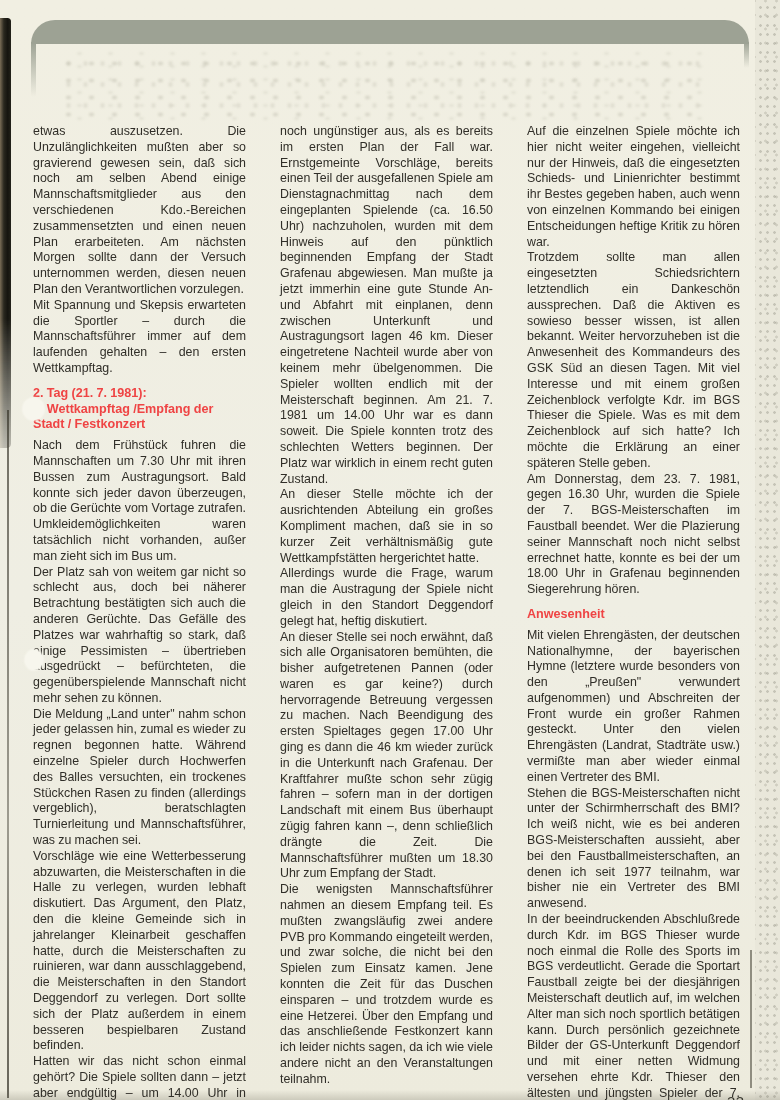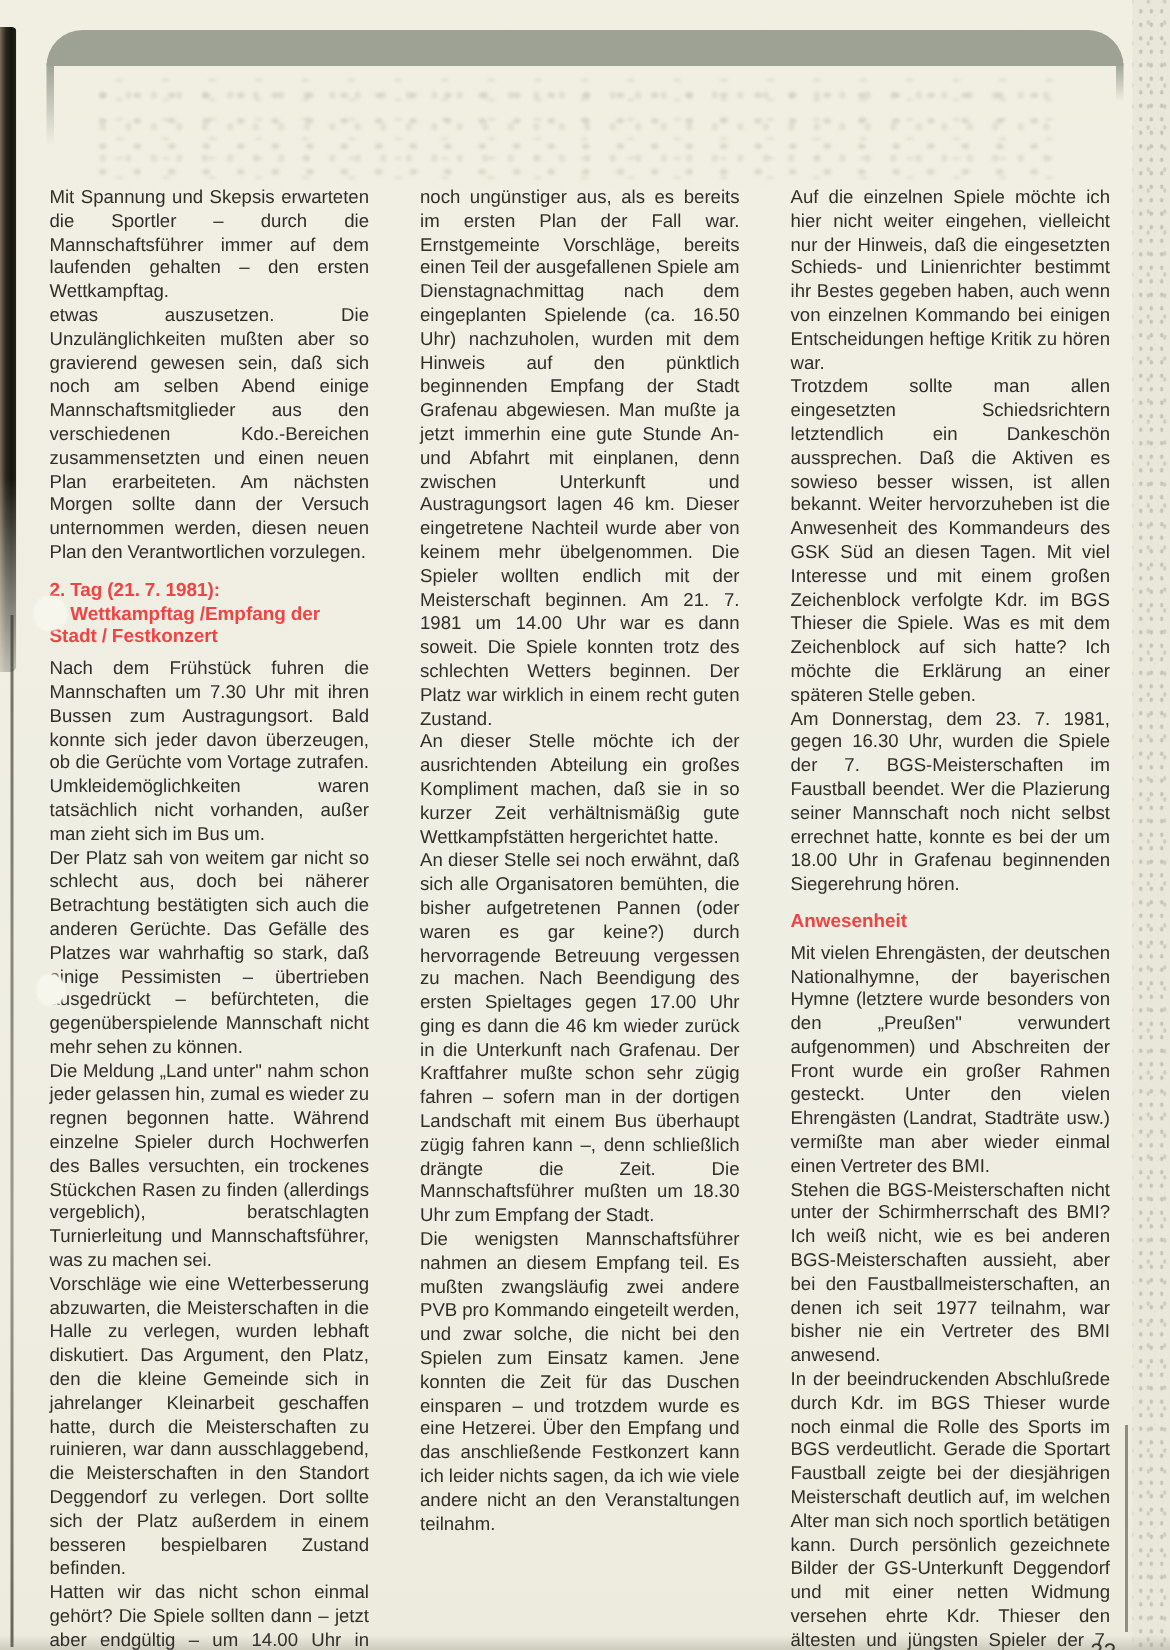--- a/index.html
+++ b/index.html
@@ -97,33 +97,34 @@
 <div class="top-band"></div>
 <div class="band-tail-left"></div>
 <div class="band-tail-right"></div>
 <div class="left-edge-dark"></div>
 <div class="left-edge-line"></div>
 <div class="right-margin"></div>
 <div class="bottom-edge"></div>
 
 <main class="columns">
   <section class="col">
+      <p class="para">etwas auszusetzen. Die Unzulänglichkeiten mußten aber so gravierend gewesen sein, daß sich noch am selben Abend einige Mannschaftsmitglieder aus den verschiedenen Kdo.-Bereichen zusammensetzten und einen neuen Plan erarbeiteten. Am nächsten Morgen sollte dann der Versuch unternommen werden, diesen neuen Plan den Verantwortlichen vorzulegen.</p>
       <p class="para">Mit Spannung und Skepsis erwarteten die Sportler – durch die Mannschaftsführer immer auf dem laufenden gehalten – den ersten Wettkampftag.</p>
-      <p class="para">etwas auszusetzen. Die Unzulänglichkeiten mußten aber so gravierend gewesen sein, daß sich noch am selben Abend einige Mannschaftsmitglieder aus den verschiedenen Kdo.-Bereichen zusammensetzten und einen neuen Plan erarbeiteten. Am nächsten Morgen sollte dann der Versuch unternommen werden, diesen neuen Plan den Verantwortlichen vorzulegen.</p>
       <h3 class="heading">2. Tag (21. 7. 1981):
 1. Wettkampftag /Empfang der Stadt / Festkonzert</h3>
       <p class="para">Nach dem Frühstück fuhren die Mannschaften um 7.30 Uhr mit ihren Bussen zum Austragungsort. Bald konnte sich jeder davon überzeugen, ob die Gerüchte vom Vortage zutrafen. Umkleidemöglichkeiten waren tatsächlich nicht vorhanden, außer man zieht sich im Bus um.</p>
       <p class="para">Der Platz sah von weitem gar nicht so schlecht aus, doch bei näherer Betrachtung bestätigten sich auch die anderen Gerüchte. Das Gefälle des Platzes war wahrhaftig so stark, daß einige Pessimisten – übertrieben ausgedrückt – befürchteten, die gegenüberspielende Mannschaft nicht mehr sehen zu können.</p>
       <p class="para">Die Meldung „Land unter" nahm schon jeder gelassen hin, zumal es wieder zu regnen begonnen hatte. Während einzelne Spieler durch Hochwerfen des Balles versuchten, ein trockenes Stückchen Rasen zu finden (allerdings vergeblich), beratschlagten Turnierleitung und Mannschaftsführer, was zu machen sei.</p>
       <p class="para">Vorschläge wie eine Wetterbesserung abzuwarten, die Meisterschaften in die Halle zu verlegen, wurden lebhaft diskutiert. Das Argument, den Platz, den die kleine Gemeinde sich in jahrelanger Kleinarbeit geschaffen hatte, durch die Meisterschaften zu ruinieren, war dann ausschlaggebend, die Meisterschaften in den Standort Deggendorf zu verlegen. Dort sollte sich der Platz außerdem in einem besseren bespielbaren Zustand befinden.</p>
       <p class="para">Hatten wir das nicht schon einmal gehört? Die Spiele sollten dann – jetzt aber endgültig – um 14.00 Uhr in Deggendorf beginnen.</p>
     </section>
   <section class="col">
       <p class="para">noch ungünstiger aus, als es bereits im ersten Plan der Fall war. Ernstgemeinte Vorschläge, bereits einen Teil der ausgefallenen Spiele am Dienstagnachmittag nach dem eingeplanten Spielende (ca. 16.50 Uhr) nachzuholen, wurden mit dem Hinweis auf den pünktlich beginnenden Empfang der Stadt Grafenau abgewiesen. Man mußte ja jetzt immerhin eine gute Stunde An- und Abfahrt mit einplanen, denn zwischen Unterkunft und Austragungsort lagen 46 km. Dieser eingetretene Nachteil wurde aber von keinem mehr übelgenommen. Die Spieler wollten endlich mit der Meisterschaft beginnen. Am 21. 7. 1981 um 14.00 Uhr war es dann soweit. Die Spiele konnten trotz des schlechten Wetters beginnen. Der Platz war wirklich in einem recht guten Zustand.</p>
       <p class="para">An dieser Stelle möchte ich der ausrichtenden Abteilung ein großes Kompliment machen, daß sie in so kurzer Zeit verhältnismäßig gute Wettkampfstätten hergerichtet hatte.</p>
+      <p class="para">Allerdings wurde die Frage, warum man die Austragung der Spiele nicht gleich in den Standort Deggendorf gelegt hat, heftig diskutiert.</p>
       <p class="para">An dieser Stelle sei noch erwähnt, daß sich alle Organisatoren bemühten, die bisher aufgetretenen Pannen (oder waren es gar keine?) durch hervorragende Betreuung vergessen zu machen. Nach Beendigung des ersten Spieltages gegen 17.00 Uhr ging es dann die 46 km wieder zurück in die Unterkunft nach Grafenau. Der Kraftfahrer mußte schon sehr zügig fahren – sofern man in der dortigen Landschaft mit einem Bus überhaupt zügig fahren kann –, denn schließlich drängte die Zeit. Die Mannschaftsführer mußten um 18.30 Uhr zum Empfang der Stadt.</p>
       <p class="para">Die wenigsten Mannschaftsführer nahmen an diesem Empfang teil. Es mußten zwangsläufig zwei andere PVB pro Kommando eingeteilt werden, und zwar solche, die nicht bei den Spielen zum Einsatz kamen. Jene konnten die Zeit für das Duschen einsparen – und trotzdem wurde es eine Hetzerei. Über den Empfang und das anschließende Festkonzert kann ich leider nichts sagen, da ich wie viele andere nicht an den Veranstaltungen teilnahm.</p>
     </section>
   <section class="col">
       <p class="para">Auf die einzelnen Spiele möchte ich hier nicht weiter eingehen, vielleicht nur der Hinweis, daß die eingesetzten Schieds- und Linienrichter bestimmt ihr Bestes gegeben haben, auch wenn von einzelnen Kommando bei einigen Entscheidungen heftige Kritik zu hören war.</p>
       <p class="para">Trotzdem sollte man allen eingesetzten Schiedsrichtern letztendlich ein Dankeschön aussprechen. Daß die Aktiven es sowieso besser wissen, ist allen bekannt. Weiter hervorzuheben ist die Anwesenheit des Kommandeurs des GSK Süd an diesen Tagen. Mit viel Interesse und mit einem großen Zeichenblock verfolgte Kdr. im BGS Thieser die Spiele. Was es mit dem Zeichenblock auf sich hatte? Ich möchte die Erklärung an einer späteren Stelle geben.</p>
       <p class="para">Am Donnerstag, dem 23. 7. 1981, gegen 16.30 Uhr, wurden die Spiele der 7. BGS-Meisterschaften im Faustball beendet. Wer die Plazierung seiner Mannschaft noch nicht selbst errechnet hatte, konnte es bei der um 18.00 Uhr in Grafenau beginnenden Siegerehrung hören.</p>
       <h3 class="heading">Anwesenheit</h3>
       <p class="para">Mit vielen Ehrengästen, der deutschen Nationalhymne, der bayerischen Hymne (letztere wurde besonders von den „Preußen" verwundert aufgenommen) und Abschreiten der Front wurde ein großer Rahmen gesteckt. Unter den vielen Ehrengästen (Landrat, Stadträte usw.) vermißte man aber wieder einmal einen Vertreter des BMI.</p>
       <p class="para">Stehen die BGS-Meisterschaften nicht unter der Schirmherrschaft des BMI? Ich weiß nicht, wie es bei anderen BGS-Meisterschaften aussieht, aber bei den Faustballmeisterschaften, an denen ich seit 1977 teilnahm, war bisher nie ein Vertreter des BMI anwesend.</p>

